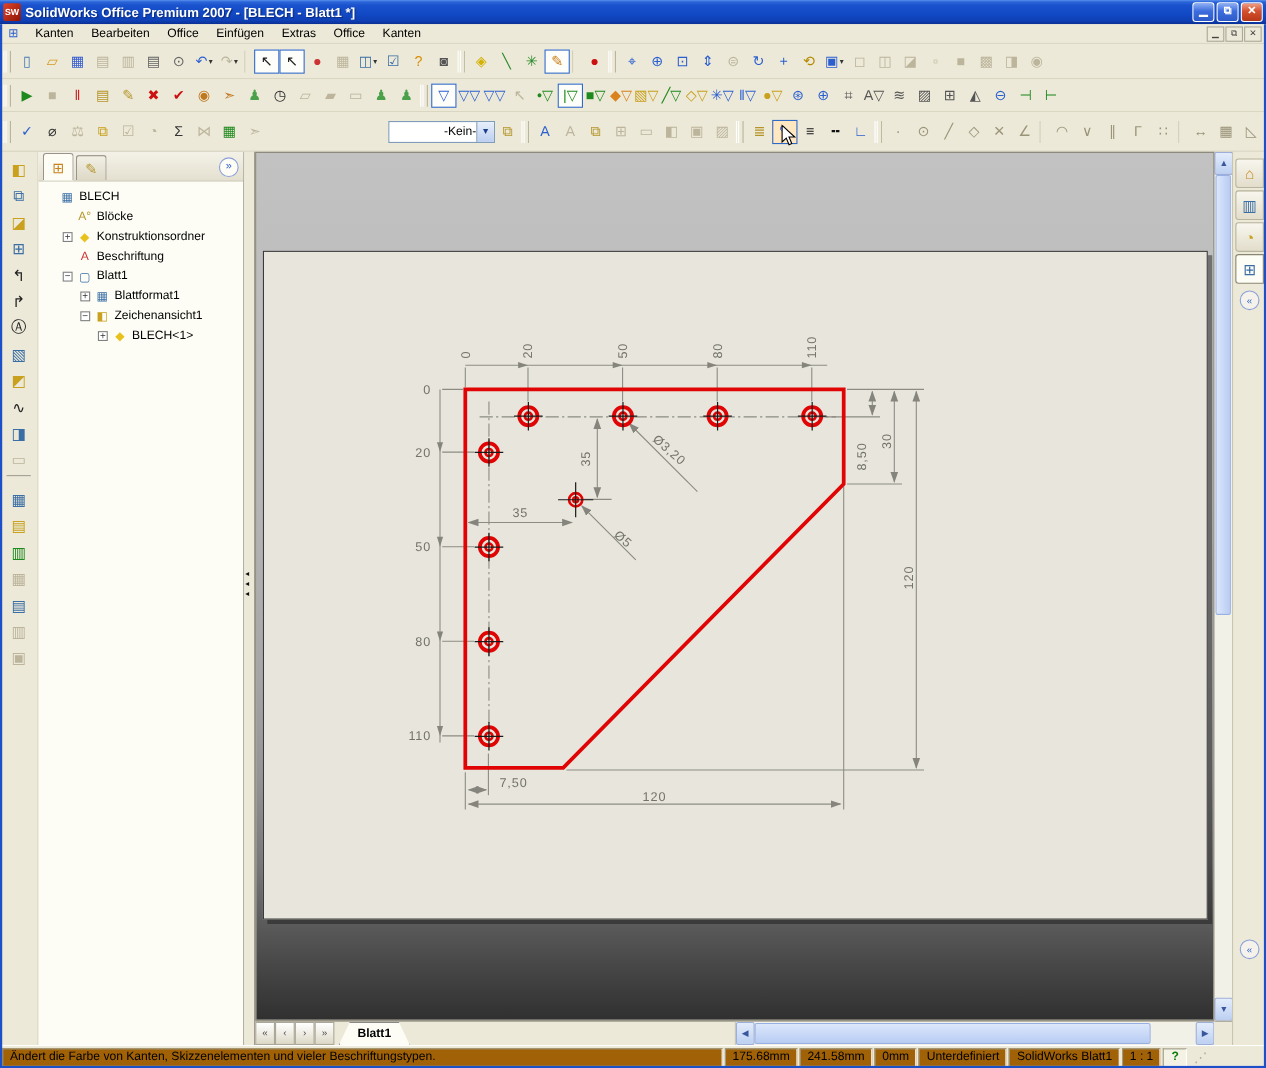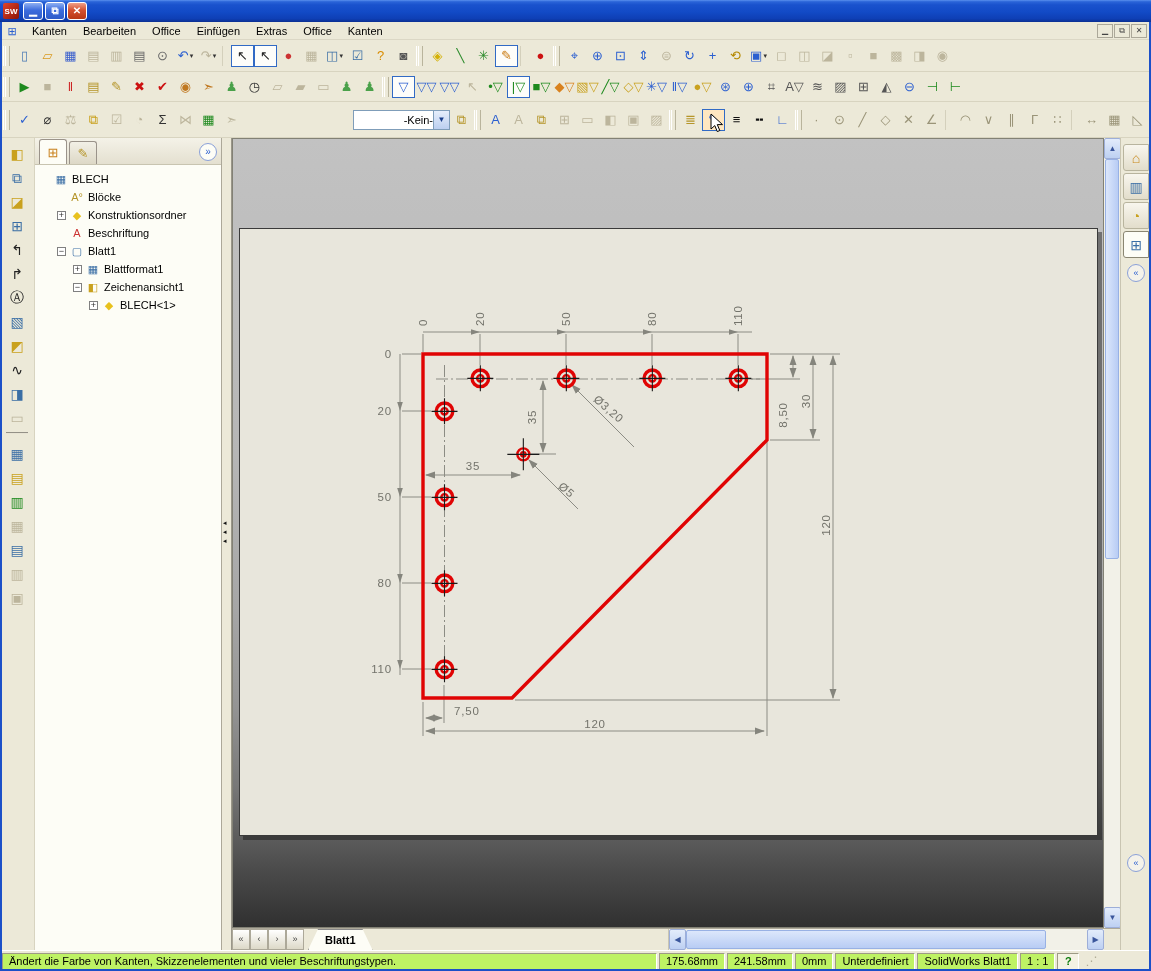--- a/index.html
+++ b/index.html
@@ -95,40 +95,41 @@
 
   
   .taskpane { width:31px; background:#ece9d8; border-left:1px solid #c9c5b2; display:flex; flex-direction:column; align-items:center; padding-top:6px; position:relative; }
   .taskpane .tb { width:26px; height:27px; border:1px solid #b8b49e; border-radius:3px 0 0 3px; background:linear-gradient(#f8f6ee,#e2ddcb); margin-bottom:2px; font-size:14px; }
   .taskpane .tb.act { background:#fdfdf6; border-color:#8a8672; }
   .tpchev { width:18px; height:18px; border:1px solid #8aa0d8; border-radius:50%; color:#2b5fd0; font-size:9px; line-height:16px; text-align:center; background:#f4f2ea; margin-top:4px; }
   .tpchev.bottom { position:absolute; bottom:78px; left:6px; }
 
   
   .statusbar { height:21px; display:flex; align-items:center; background:#ece9d8; border-top:1px solid #fff; font-size:11px; padding:1px 2px; gap:2px; }
-  .sfield { height:17px; line-height:15px; padding:0 6px; border:1px solid; border-color:#9d9a85 #fff #fff #9d9a85; background:#bef264; white-space:nowrap; }
+  .sfield { height:17px; line-height:15px; padding:0 6px; border:1px solid; border-color:#9d9a85 #fff #fff #9d9a85; background:#a16207; white-space:nowrap; }
   .smsg { width:655px; overflow:hidden; }
   .shelp { width:22px; text-align:center; color:#0a7a0a; font-weight:bold; background:#f4f2e4; }
   .sgrip { width:16px; border:none; color:#b0ac96; font-size:12px; text-align:right; }
 
   
   .edge { position:absolute; background:#1c50c8; z-index:40; }
   .edgeL { left:0; top:22px; bottom:0; width:2px; }
   .edgeR { right:0; top:22px; bottom:0; width:2px; }
   .edgeB { left:0; right:0; bottom:0; height:2px; }
 
   .cursor { position:absolute; left:710px; top:113px; z-index:50; }
 </style>
 </head>
 <body>
 
 <div class="win">
 
   <div class="titlebar">
     <div class="applogo">SW</div>
+    <div class="titletext">SolidWorks Office Premium 2007 - [BLECH - Blatt1 *]</div>
     <div class="wbtns">
       <div class="wbtn">▁</div>
       <div class="wbtn">⧉</div>
       <div class="wbtn close">✕</div>
     </div>
   </div>
 
   <div class="menubar">
     <div class="docicon">⊞</div>
     <div id="menuitems" style="display: flex;">

